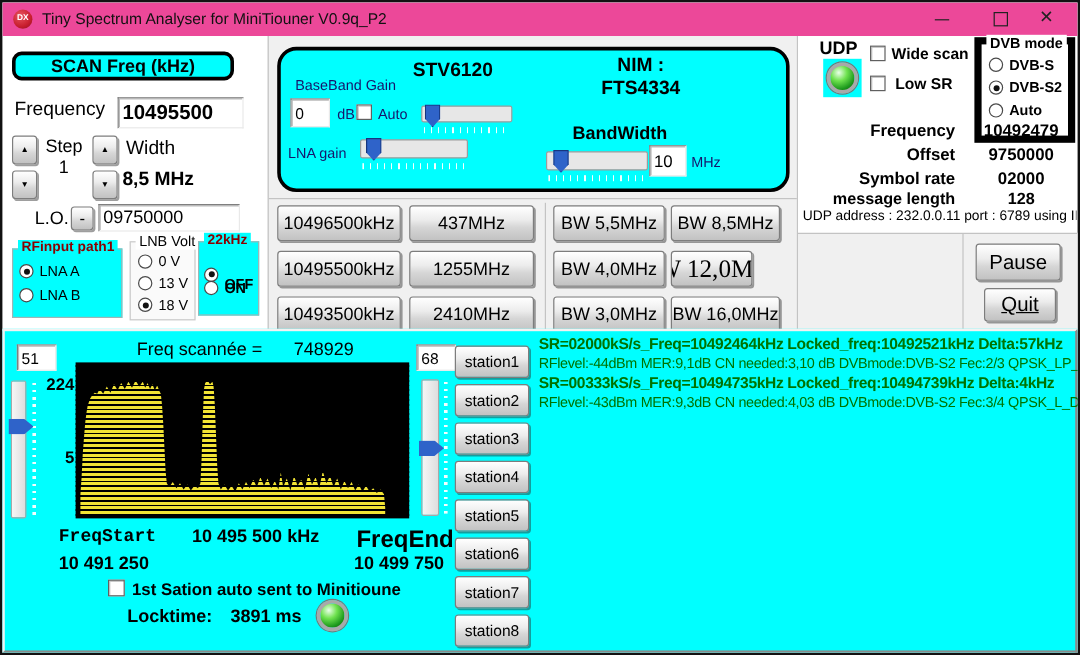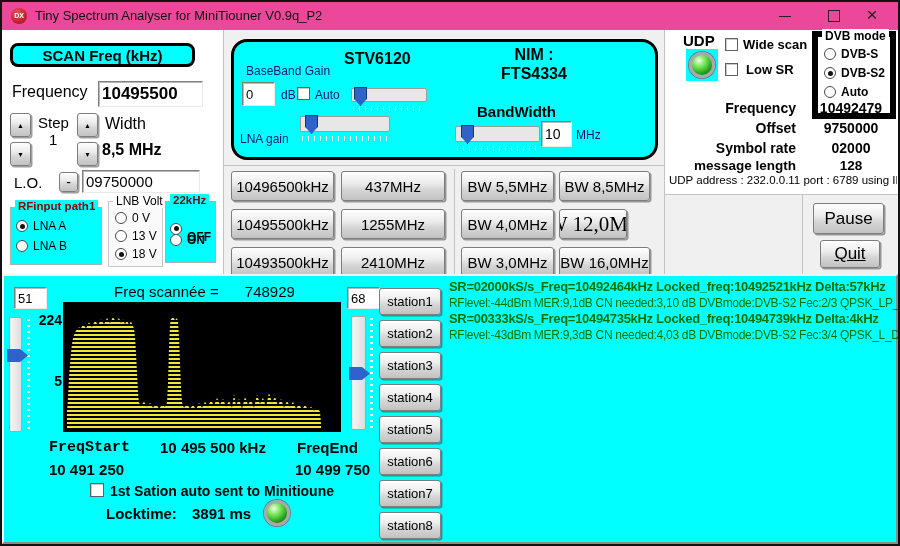--- a/index.html
+++ b/index.html
@@ -83,21 +83,21 @@
 
   <div class="abs btn3d" style="left:75px;top:111px;width:21px;height:24px;font-size:7px;">
       <span>▲</span>
     </div>
   <div class="abs btn3d" style="left:75px;top:140px;width:21px;height:24px;font-size:7px;">
       <span>▼</span>
     </div>
   <div class="abs lbl" style="left:103px;top:113px;font-size:16px;">Width</div>
   <div class="abs lbl" style="left:100px;top:139px;font-size:16px;font-weight:bold;">8,5 MHz</div>
 
-  <div class="abs lbl" style="left:12px;top:172px;font-size:15px;">L.O.</div>
+  <div class="abs lbl" style="left:27px;top:172px;font-size:15px;">L.O.</div>
   <div class="abs btn3d" style="left:57px;top:170px;width:19px;height:20px;font-size:14px;">-</div>
   <input class="abs sunken" style="left: 80px; top: 168px; width: 118px; height: 23px; font-size: 15px;" value="09750000">
 
   <div class="grp cyan" style="left:8px;top:205px;width:92px;height:58px;border:1px solid #9fb5b5;">
     <div class="grp-title cyan" style="color:#8b0000;">RFinput path1</div>
     <div class="radio-row" style="left:5px;top:11px;">
       <span class="radio on"></span>
       <span style="font-size:12px;">LNA A</span>
     </div>
     <div class="radio-row" style="left:5px;top:31px;">
@@ -143,21 +143,21 @@
     <div class="abs lbl navy" style="left:12px;top:22px;font-size:12px;">BaseBand Gain</div>
     <input class="abs sunken" style="left: 8px; top: 40px; width: 33px; height: 24px; font-size: 13px;" value="0">
     <div class="abs lbl navy" style="left:47px;top:46px;font-size:12px;">dB</div>
     <div class="abs cb" style="left:63px;top:45px;"></div>
     <div class="abs lbl navy" style="left:81px;top:46px;font-size:12px;">Auto</div>
     <div class="hslider" style="left:117px;top:46px;width:76px;height:14px;">
       <div class="hthumb" style="left:2px;top:-2px;"></div>
     </div>
     <div class="hticks" style="left:119px;top:64px;width:72px;"></div>
 
-    <div class="abs lbl navy" style="left:6px;top:90px;font-size:12px;">LNA gain</div>
+    <div class="abs lbl navy" style="left:6px;top:79px;font-size:12px;">LNA gain</div>
     <div class="hslider" style="left:66px;top:74px;width:90px;height:16px;">
       <div class="hthumb" style="left:4px;top:-2px;"></div>
     </div>
     <div class="hticks" style="left:68px;top:94px;width:86px;"></div>
 
     <div class="abs lbl" style="left:243px;top:61px;font-size:15px;font-weight:bold;">BandWidth</div>
     <div class="hslider" style="left:221px;top:84px;width:85px;height:16px;">
       <div class="hthumb" style="left:5px;top:-2px;"></div>
     </div>
     <div class="hticks" style="left:223px;top:104px;width:81px;"></div>
@@ -248,21 +248,21 @@
   </div>
 
   <input class="abs sunken" style="left: 345px; top: 285px; width: 33px; height: 22px; font-size: 13px;" value="68">
   <div class="vtrack" style="left:349px;top:314px;width:15px;height:114px;"></div>
   <div class="vticks" style="left:368px;top:316px;height:110px;"></div>
   <div class="vthumb" style="left:347px;top:365px;"></div>
 
   <div class="abs lbl" style="left:47px;top:437px;font-size:15px;font-weight:bold;font-family:Liberation Mono, monospace;">FreqStart</div>
   <div class="abs lbl" style="left:47px;top:459px;font-size:15px;font-weight:bold;">10 491 250</div>
   <div class="abs lbl" style="left:141px;top:437px;width:140px;text-align:center;font-size:15px;font-weight:bold;">10 495 500 kHz</div>
-  <div class="abs lbl" style="left:295px;top:437px;font-size:15px;font-weight:bold;">FreqEnd</div>
+  <div class="abs lbl" style="left:295px;top:437px;font-size:20px;font-weight:bold;">FreqEnd</div>
   <div class="abs lbl" style="left:293px;top:459px;font-size:15px;font-weight:bold;">10 499 750</div>
 
   <div class="abs cb" style="left:88px;top:481px;width:14px;height:14px;"></div>
   <div class="abs lbl" style="left:108px;top:481px;font-size:14px;font-weight:bold;">1st Sation auto sent to Minitioune</div>
 
   <div class="abs lbl" style="left:104px;top:503px;font-size:15px;font-weight:bold;">Locktime:</div>
   <div class="abs lbl" style="left:190px;top:503px;font-size:15px;font-weight:bold;">3891 ms</div>
   <div class="abs led" style="left:262px;top:498px;width:26px;height:26px;"></div>
 
   <div class="btn3d station-btn" style="top:286px;">station1</div>

